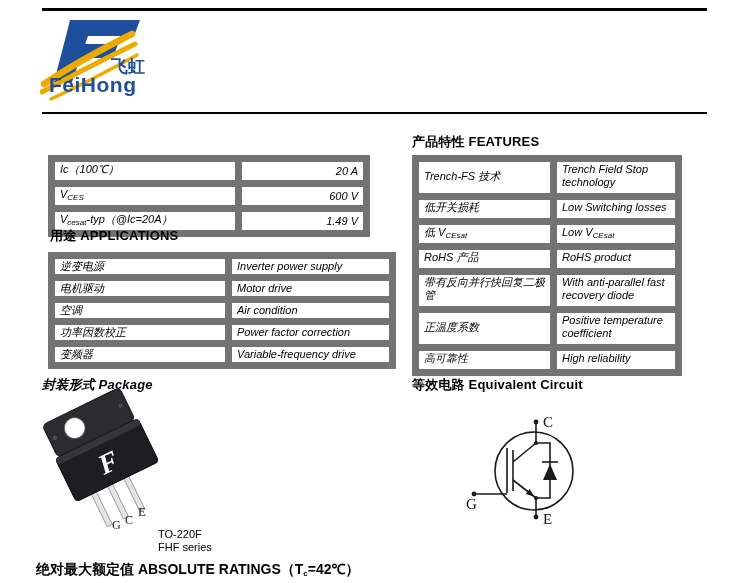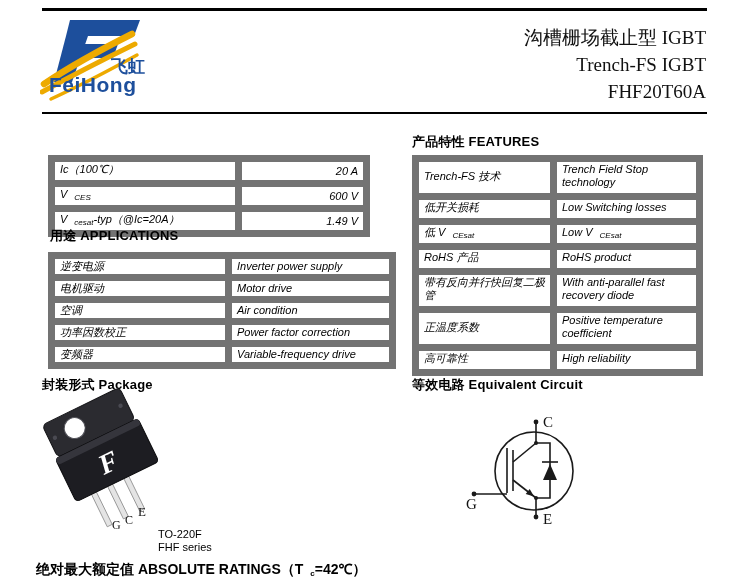--- a/index.html
+++ b/index.html
@@ -17,39 +17,39 @@
     position:absolute; top:24px; right:33px; text-align:right;
     font-family:"Liberation Serif", serif; font-size:19px; line-height:27px;
     color:#111;
   }
 
   
   .sec-h { position:absolute; font-weight:bold; font-size:13px; letter-spacing:.2px; white-space:nowrap; }
   #h-main     { left:42px;  top:133px; }
   #h-features { left:412px; top:133px; }
   #h-apps     { left:42px;  top:227px;margin-left:8px; }
-  #h-package  { left:42px;  top:376px; }
+  #h-package  { left:42px;  top:376px;font-style:italic; }
   #h-equiv    { left:412px; top:376px; }
   #h-ratings  { position:absolute; left:36px; top:559px; font-weight:bold; font-size:14px; white-space:nowrap; }
 
   
   table.dt { position:absolute; border-collapse:collapse; table-layout:fixed; font-size:11px; line-height:13px; }
   table.dt td { border:7px solid #737373; padding:1px 5px; vertical-align:middle; overflow:hidden;font-style:italic; }
-  sub { font-size:8px; vertical-align:-2px;margin-left:7px; }
+  sub { font-size:8px; vertical-align:-2px; }
 
   #tbl-main { left:48px; top:155px; width:322px; }
   #tbl-main tr { height:15px; }
   #tbl-main td.c1 { width:170px; }
   #tbl-main td.c2 { text-align:right; }
 
   #tbl-apps { left:48px; top:252px; width:348px; }
   #tbl-apps tr { height:18px; }
   #tbl-apps td.c1 { width:160px; }
 
-  #tbl-features { left:412px; top:155px; width:291px; }
+  #tbl-features { left:412px; top:155px; width:270px; }
   #tbl-features tr.r1 { height:16px; }
   #tbl-features tr.r2 { height:30px;margin-top:40px; }
   #tbl-features td.c1 { width:121px; }
 
   
   #pkg-svg { position:absolute; left:28px; top:386px; }
   .pkg-caption { position:absolute; left:158px; top:528px; font-size:11px; line-height:13px; }
   #circuit-svg { position:absolute; left:455px; top:406px; }
 </style>
 </head>
@@ -67,25 +67,20 @@
     </g>
     <g fill="none" stroke="#edaa00" stroke-linecap="round">
       <path d="M4 70 Q 40 46 92 20" stroke-width="6.5"></path>
       <path d="M2 78 Q 42 56 95 30" stroke-width="5"></path>
       <path d="M11 85 Q 48 68 97 41" stroke-width="3.5"></path>
     </g>
     <text x="71" y="58" font-size="17" font-weight="bold" fill="#1d4f9c">飞虹</text>
     <text x="9" y="78" font-size="21" font-weight="bold" letter-spacing="0.5" fill="#1d4f9c">FeiHong</text>
   </svg>
 
-  <div class="title-block">
-    <div>沟槽栅场截止型 IGBT</div>
-    <div>Trench-FS IGBT</div>
-    <div>FHF20T60A</div>
-  </div>
 
   <div id="rule-header" class="rule"></div>
 
   <table id="tbl-main" class="dt">
     <tbody>
         <tr>
       <td class="c1"><span>Ic（100℃）</span><sub></sub><span></span></td>
       <td class="c2">20 A</td>
     </tr>
     <tr>

